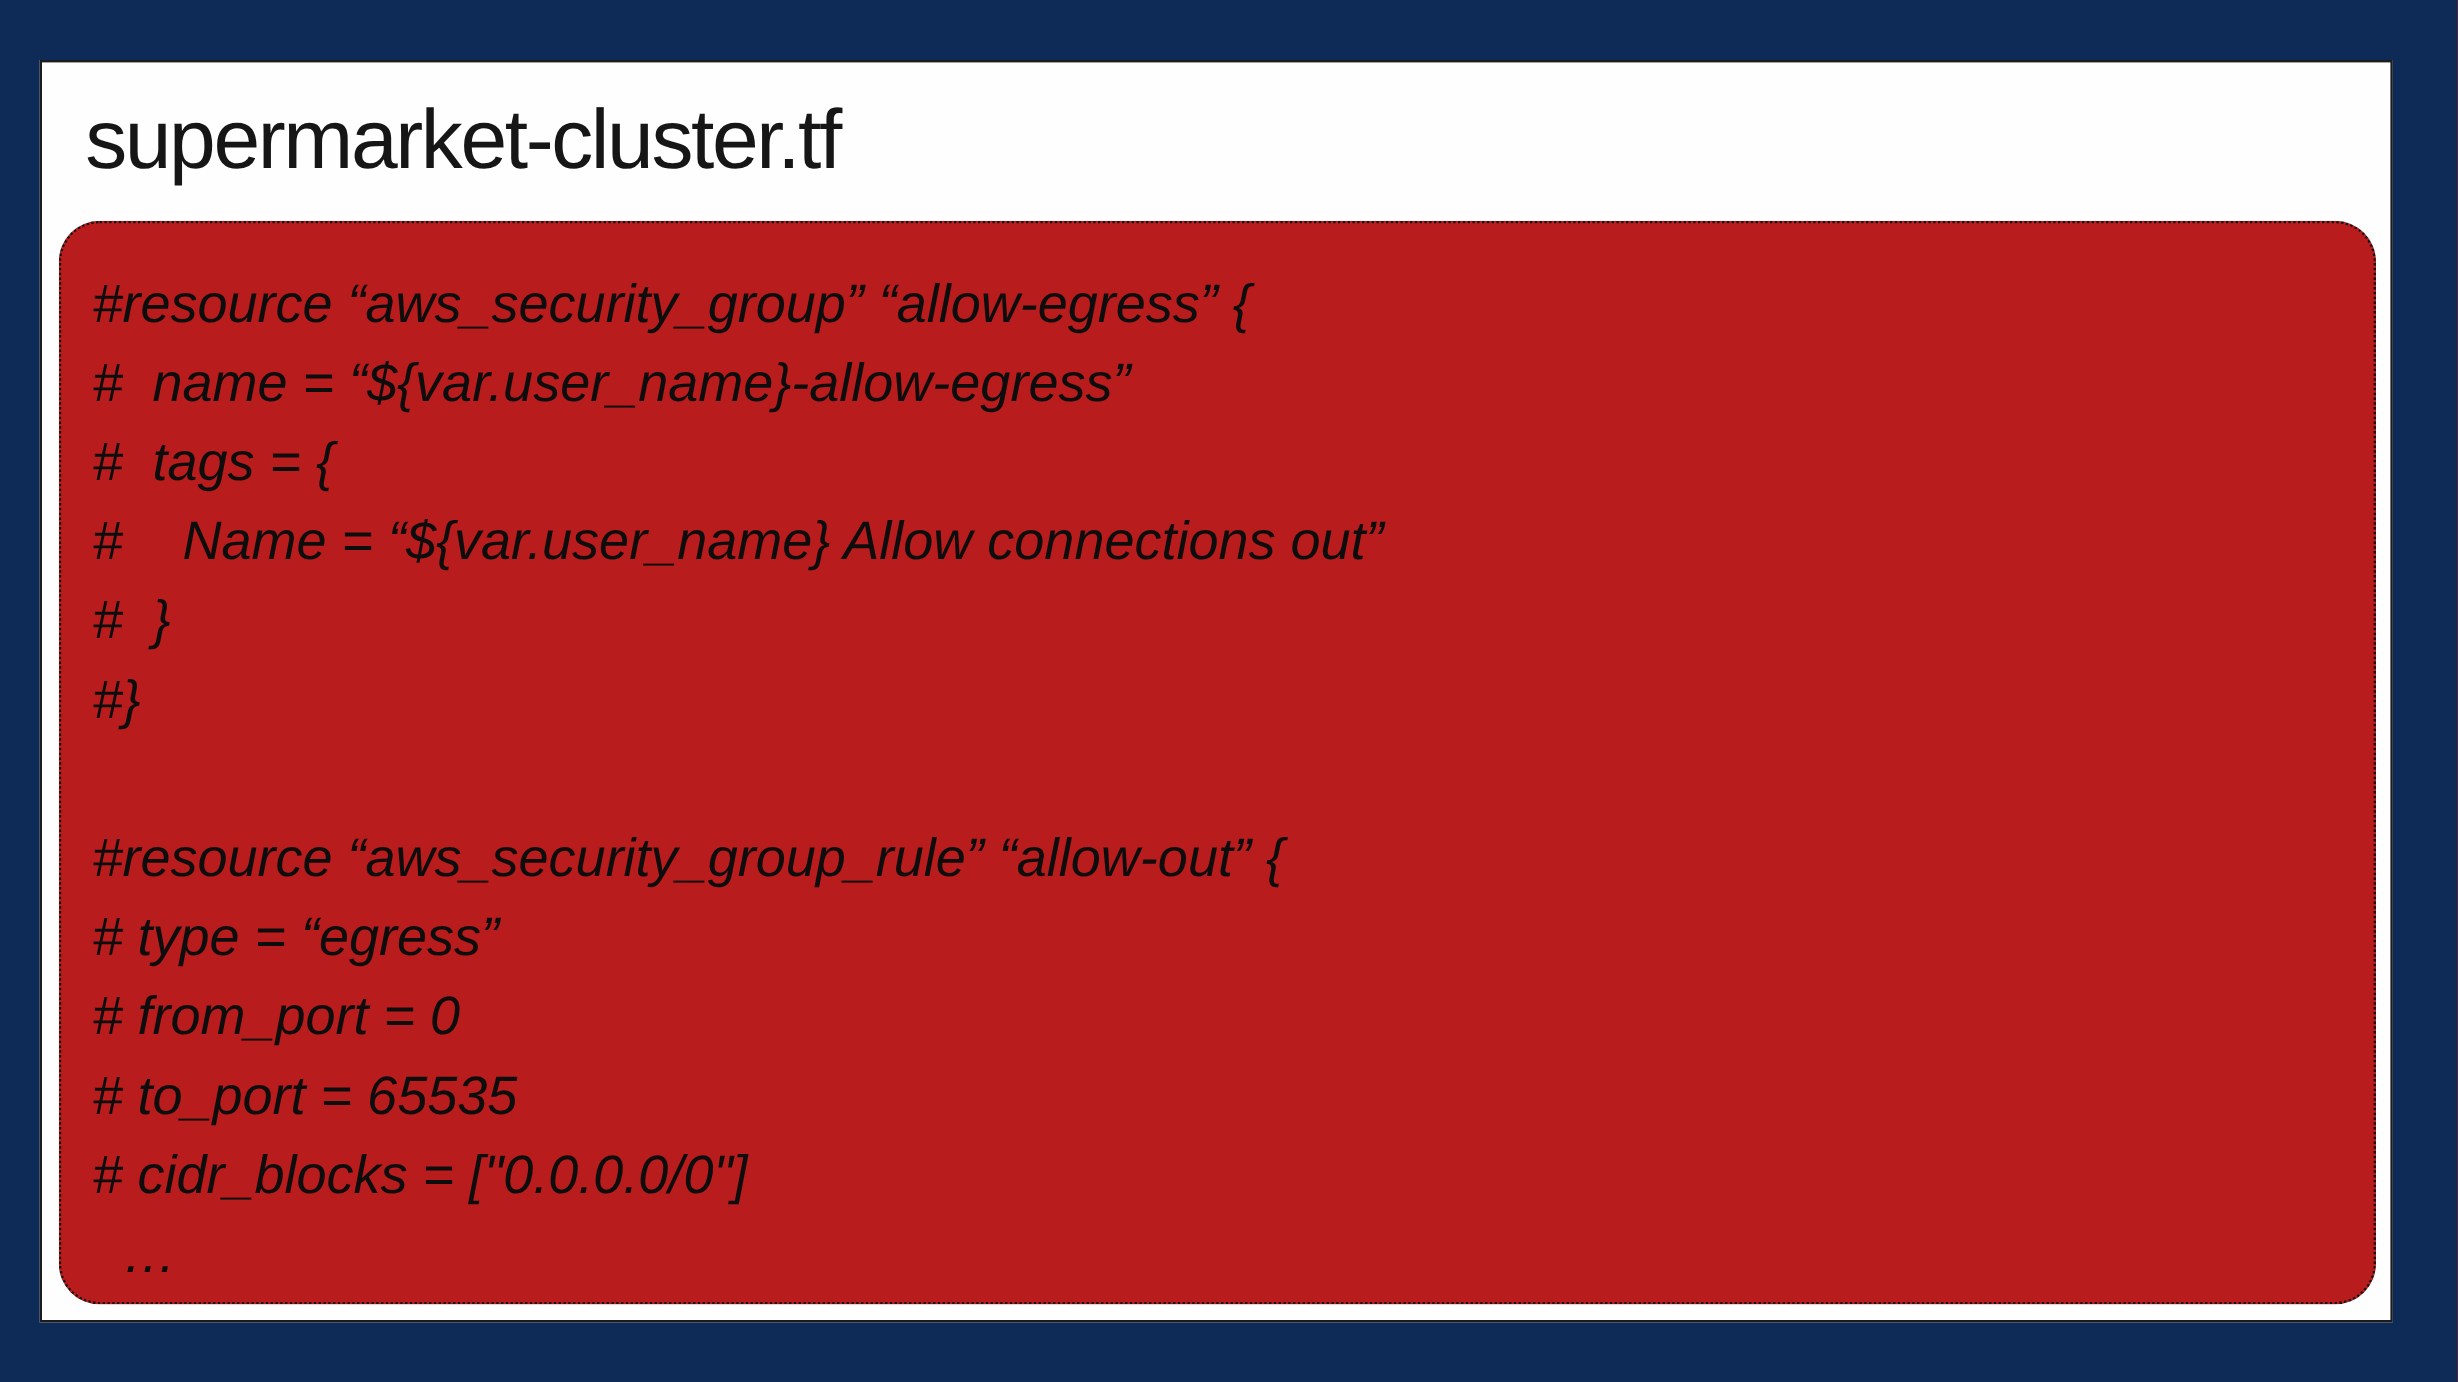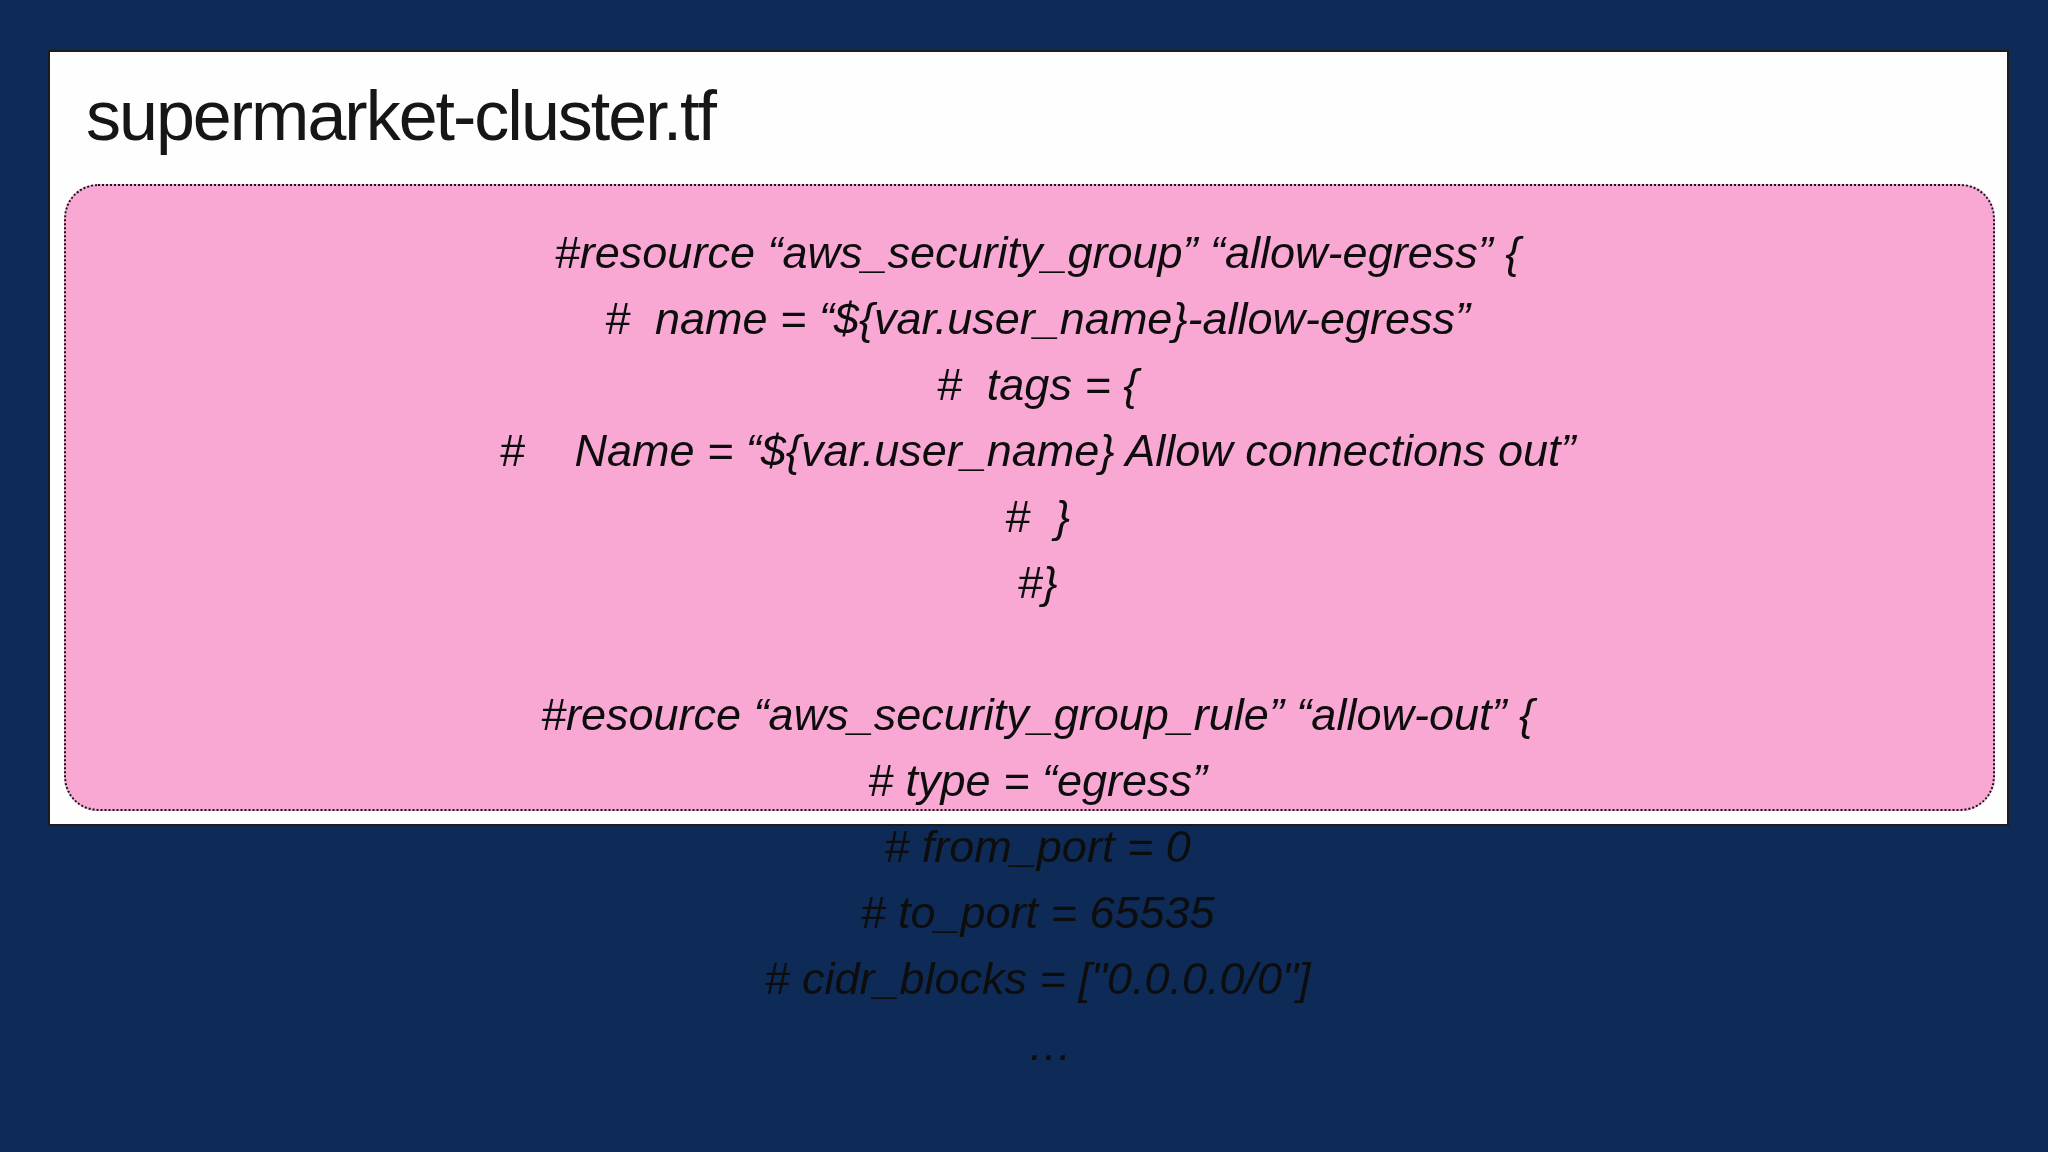--- a/index.html
+++ b/index.html
@@ -9,24 +9,24 @@
   body {
     width: 2048px;
     height: 1152px;
     position: relative;
     background: #0e2a57;
     font-family: "Liberation Sans", sans-serif;
     overflow: hidden;
   }
   .card {
     position: absolute;
-    left: 48px;
+    left: 33px;
     top: 50px;
     width: 1961px;
-    height: 776px;
+    height: 1052px;
     box-sizing: border-box;
     background: #fefefe;
     border: 2px solid #1c1c1c;
   }
   .slide-title {
     position: absolute;
     left: 36px;
     top: 28px;
     margin: 0;
     font-size: 70px;
@@ -37,22 +37,21 @@
     white-space: nowrap;
   }
   .code-box {
     position: absolute;
     left: 14px;
     top: 132px;
     right: 12px;
     bottom: 13px;
     border: 2px dotted #151515;
     border-radius: 34px;
-    background: #f9a8d4;
-    text-align: center;
+    background: #b91c1c;
   }
   .code-block {
     position: absolute;
     left: 26px;
     top: 34px;
     right: 10px;
     margin: 0;
     font-family: "Liberation Sans", sans-serif;
     font-style: italic;
     font-size: 45px;

